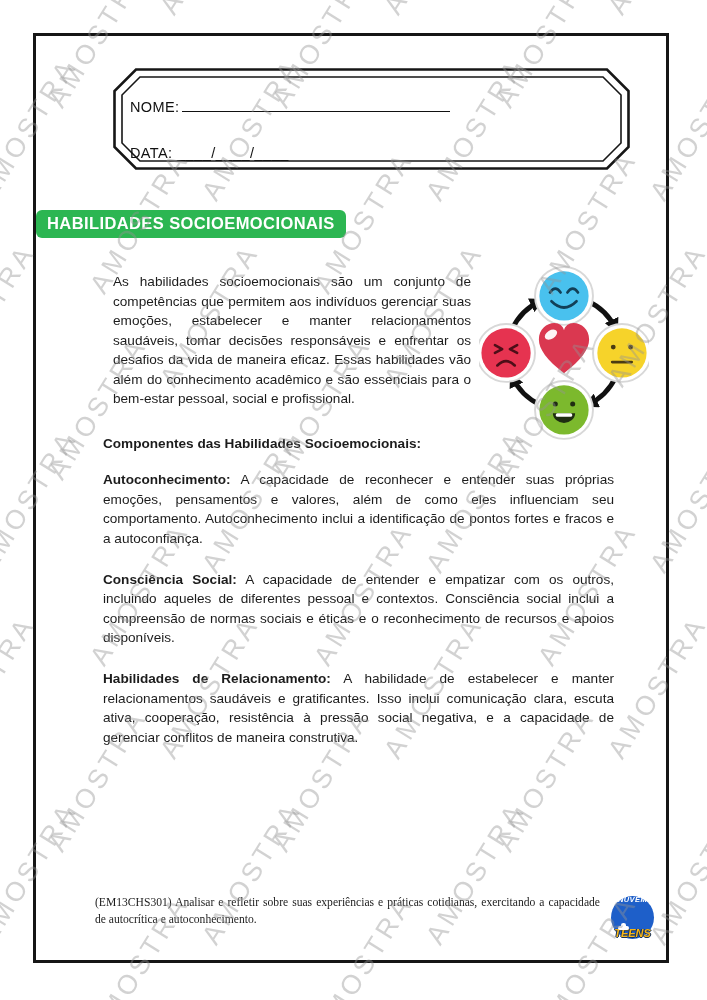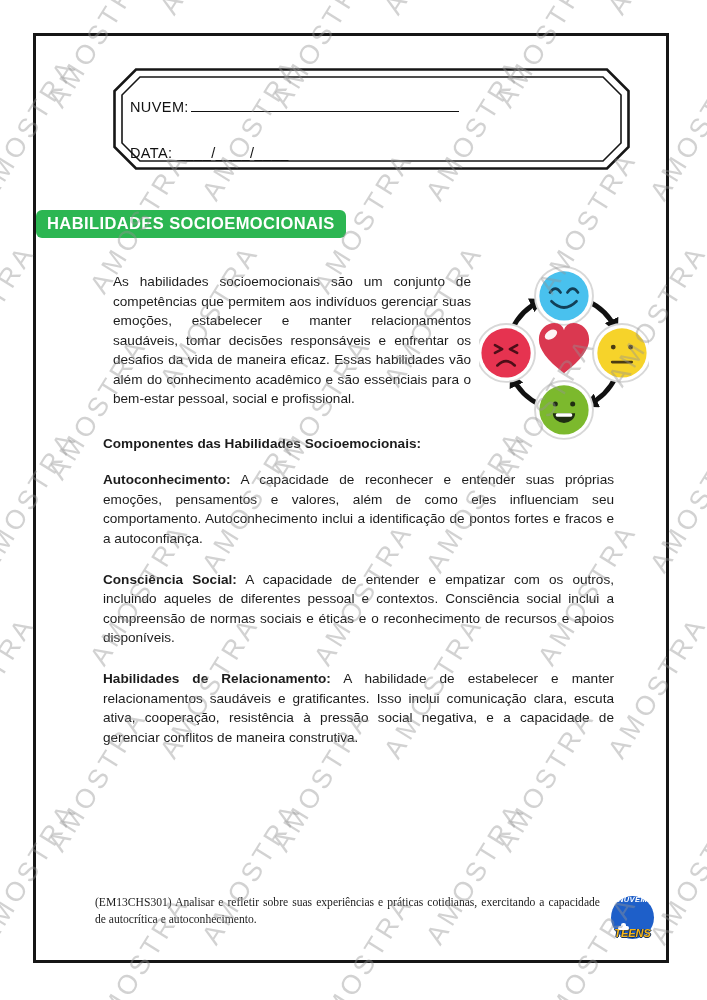--- a/index.html
+++ b/index.html
@@ -58,21 +58,21 @@
 
   <div class="frame">
     <div class="content">
 
       <div class="namebox">
         <svg width="517" height="102" viewBox="0 0 517 102">
           <polygon points="23,1.5 494,1.5 515.5,23 515.5,79 494,100.5 23,100.5 1.5,79 1.5,23" fill="none" stroke="#161616" stroke-width="2.6"></polygon>
           <polygon points="27,9 490,9 508,27 508,75 490,93 27,93 9,75 9,27" fill="none" stroke="#161616" stroke-width="1.6"></polygon>
         </svg>
         <div class="nb-row nb-name">
-          <span>NUVEM:</span><span class="fill-line"></span>
+          <span>NOME:</span><span class="fill-line"></span>
         </div>
         <div class="nb-row nb-date">
           <span>DATA:</span>
           <span class="date-blanks">____/____/____</span>
         </div>
       </div>
 
       <div class="title-wrap">
         <span class="title-pill">HABILIDADES SOCIOEMOCIONAIS</span>
       </div>

